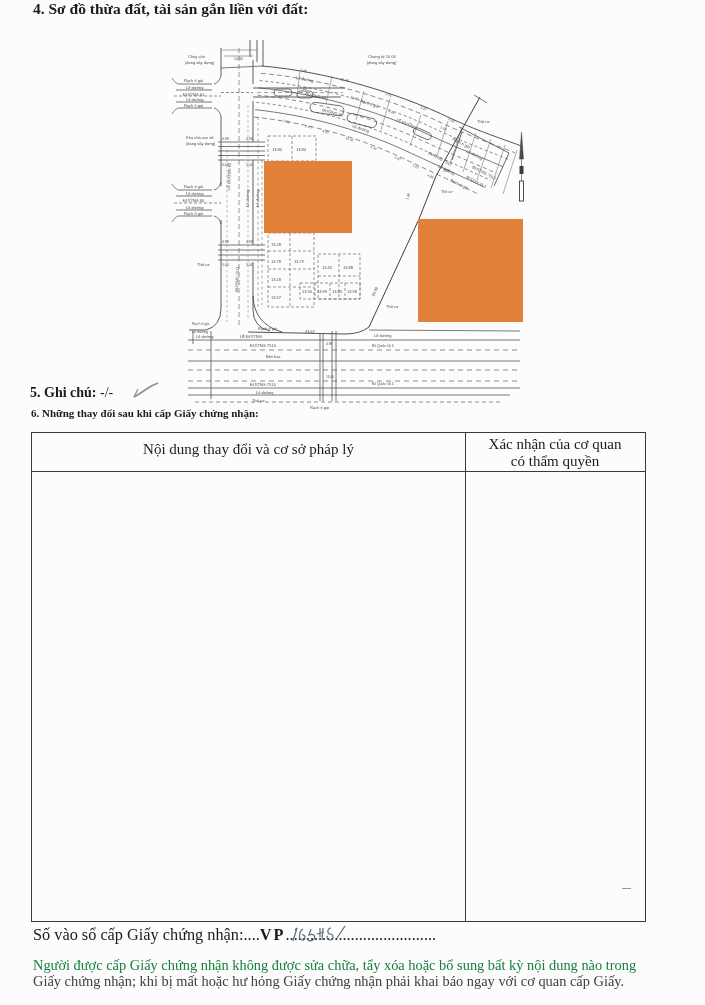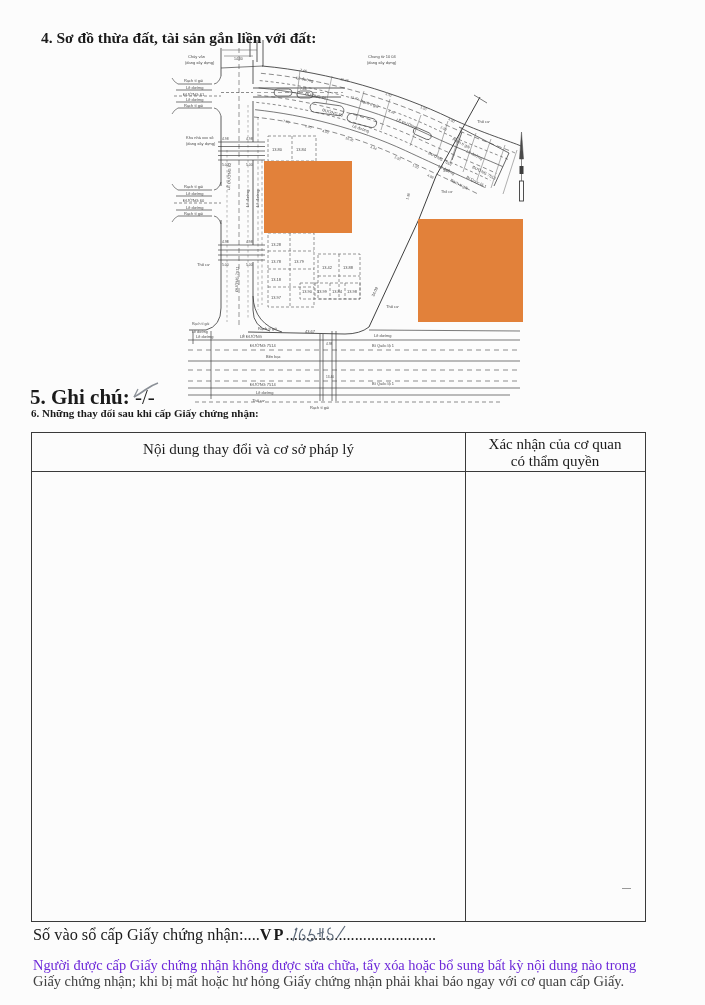--- a/index.html
+++ b/index.html
@@ -2,21 +2,21 @@
 <html><head>
 <meta charset="utf-8">
 <style>
   html,body{margin:0;padding:0;}
   body{width:705px;height:1005px;background:#fcfcfc;font-family:"Liberation Serif",serif;color:#1b1b1b;position:relative;overflow:hidden;}
   .abs{position:absolute;}
 </style>
 </head>
 <body>
 
-<div class="abs" style="left:33px;top:29px;font-size:15.5px;font-weight:bold;margin-left:8px;">4. Sơ đồ thừa đất, tài sản gắn liền với đất:</div>
+<div class="abs" style="left:33px;top:0;font-size:15.5px;font-weight:bold;">4. Sơ đồ thừa đất, tài sản gắn liền với đất:</div>
 
 <svg class="abs" style="left:0;top:0;" width="705" height="430" viewBox="0 0 705 430">
   <g fill="none" stroke="#404040" stroke-width="0.85">
 
     <path d="M221,48 L221,76 M221,116 L221,186 M221,220 L221,308 Q221,326 206,330 M189,330 L206,330"></path>
 
     <path d="M253,60 L253,84 M253,101 L253,142 M253,160 L253,245 M253,262 L253,310 Q253,327 270,331 M253,296 Q254,324 282,332"></path>
 
     <path d="M239,48 L239,328" stroke-dasharray="5,3" stroke="#6a6a6a" stroke-width="0.7"></path>
 
@@ -225,21 +225,21 @@
     <text x="252" y="402">Thổ cư</text>
     <text x="326" y="345" font-size="3.2">4.98</text>
     <text x="326" y="378" font-size="3.2">13.40</text>
   </g>
 </svg>
 
 <div class="abs" style="left:264px;top:161px;width:88px;height:72px;background:#e2813a;"></div>
 
 <div class="abs" style="left:418px;top:219px;width:105px;height:103px;background:#e2813a;"></div>
 
-<div class="abs" style="left:30px;top:384.5px;font-size:21px;"><b>5. Ghi chú:</b> -/-</div>
+<div class="abs" style="left:30px;top:384.5px;font-size:14px;"><b>5. Ghi chú:</b> -/-</div>
 
 <svg class="abs" style="left:125px;top:376px;" width="45" height="28" viewBox="0 0 45 28">
   <path d="M9,21 Q13,19 20,14 T33,7" stroke="#8a8f96" stroke-width="1.6" fill="none"></path>
   <path d="M9,21 L13,13" stroke="#8a8f96" stroke-width="1.2" fill="none"></path>
 </svg>
 
 <div class="abs" style="left:31px;top:407px;font-size:11px;font-weight:bold;">6. Những thay đổi sau khi cấp Giấy chứng nhận:</div>
 
 <div class="abs" style="left:31px;top:432px;width:613px;height:488px;border:1.6px solid #3a3a3a;">
 
@@ -260,15 +260,15 @@
   <g stroke="#5c6878" stroke-width="1.2" fill="none">
     <path d="M6,19 L10,6 L8,8"></path>
     <path d="M16,7 C12,9 11,18 15,18 C19,18 19,12 15,13"></path>
     <path d="M24,7 L22,13 C26,11 29,14 27,17 C25,20 21,19 21,17"></path>
     <path d="M33,6 L33,15 M30,12 L37,10 M36,6 L35,18"></path>
     <path d="M44,6 C40,6 40,12 43,12 C47,12 47,18 43,18 C40,18 39,15 41,14"></path>
     <path d="M50,16 Q54,10 58,4"></path>
   </g>
 </svg>
 
-<div class="abs" style="left:33px;top:956.5px;font-size:14.4px;color:#6d28d9;">Người được cấp Giấy chứng nhận không được sửa chữa, tẩy xóa hoặc bổ sung bất kỳ nội dung nào trong</div>
+<div class="abs" style="left:33px;top:956.5px;font-size:14.4px;color:#15803d;">Người được cấp Giấy chứng nhận không được sửa chữa, tẩy xóa hoặc bổ sung bất kỳ nội dung nào trong</div>
 
 <div class="abs" style="left:33px;top:973px;font-size:14.4px;color:#404040;">Giấy chứng nhận; khi bị mất hoặc hư hỏng Giấy chứng nhận phải khai báo ngay với cơ quan cấp Giấy.</div>
 
 </body></html>

